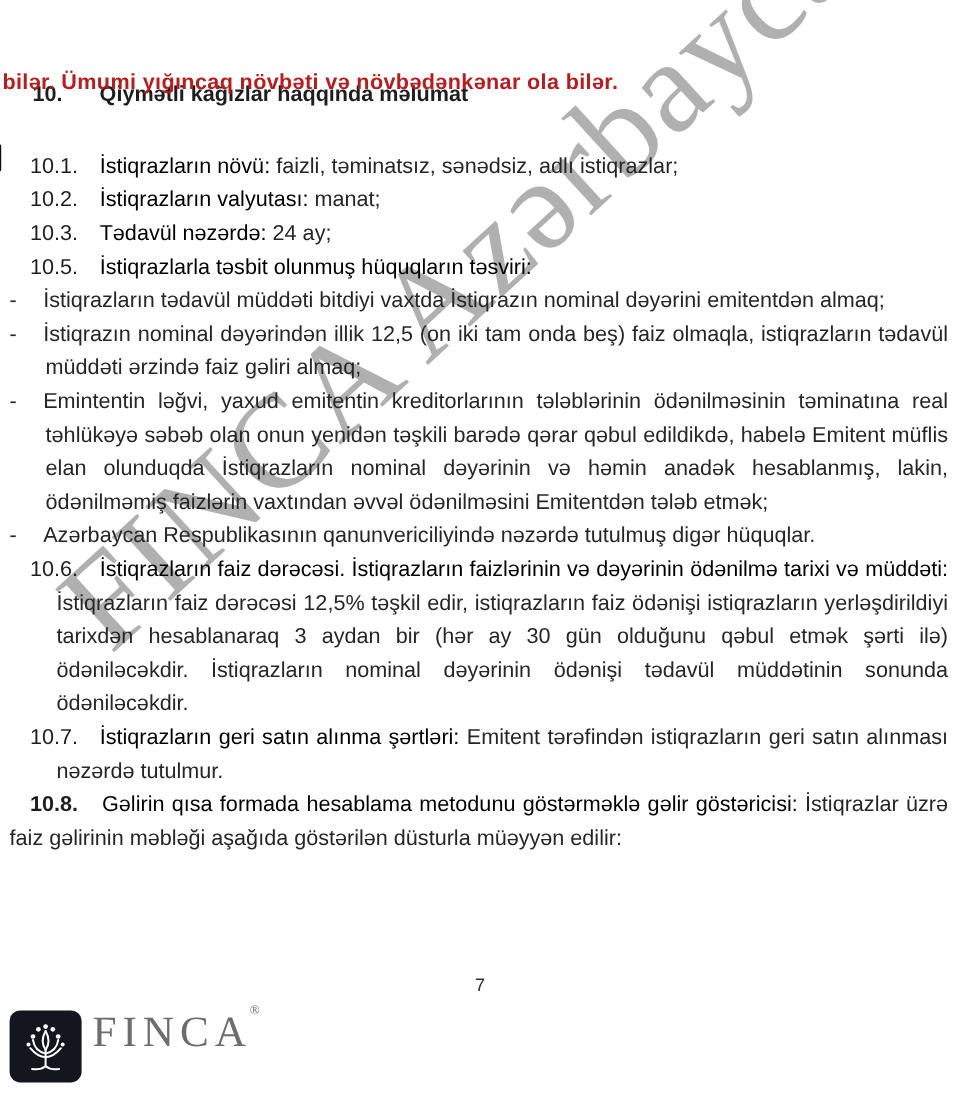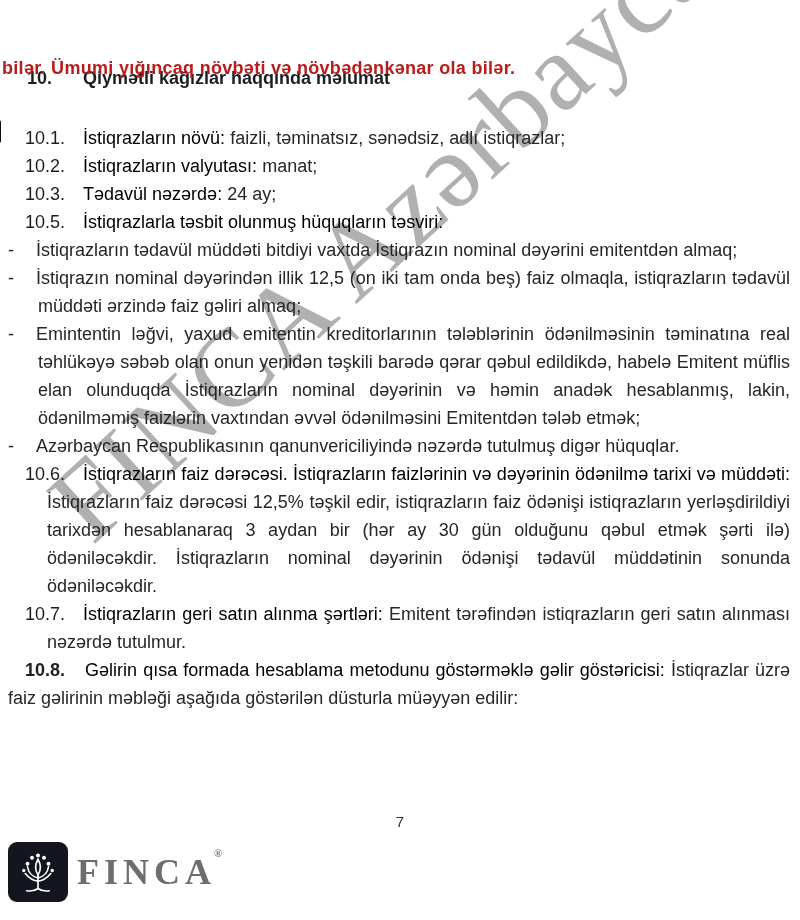--- a/index.html
+++ b/index.html
@@ -102,24 +102,23 @@
     text-align: center;
     font-size: 15px;
     color: #333333;
     z-index: 1;
   }
   .logo {
     position: absolute;
     left: 8px;
     top: 842px;
     display: flex;
-    align-items: center;
+    align-items: flex-start;
     gap: 9px;
     z-index: 1;
-    font-weight: bold;
   }
   .logo-square {
     width: 60px;
     height: 60px;
     background: #14161f;
     border-radius: 9px;
     display: flex;
     align-items: center;
     justify-content: center;
   }

